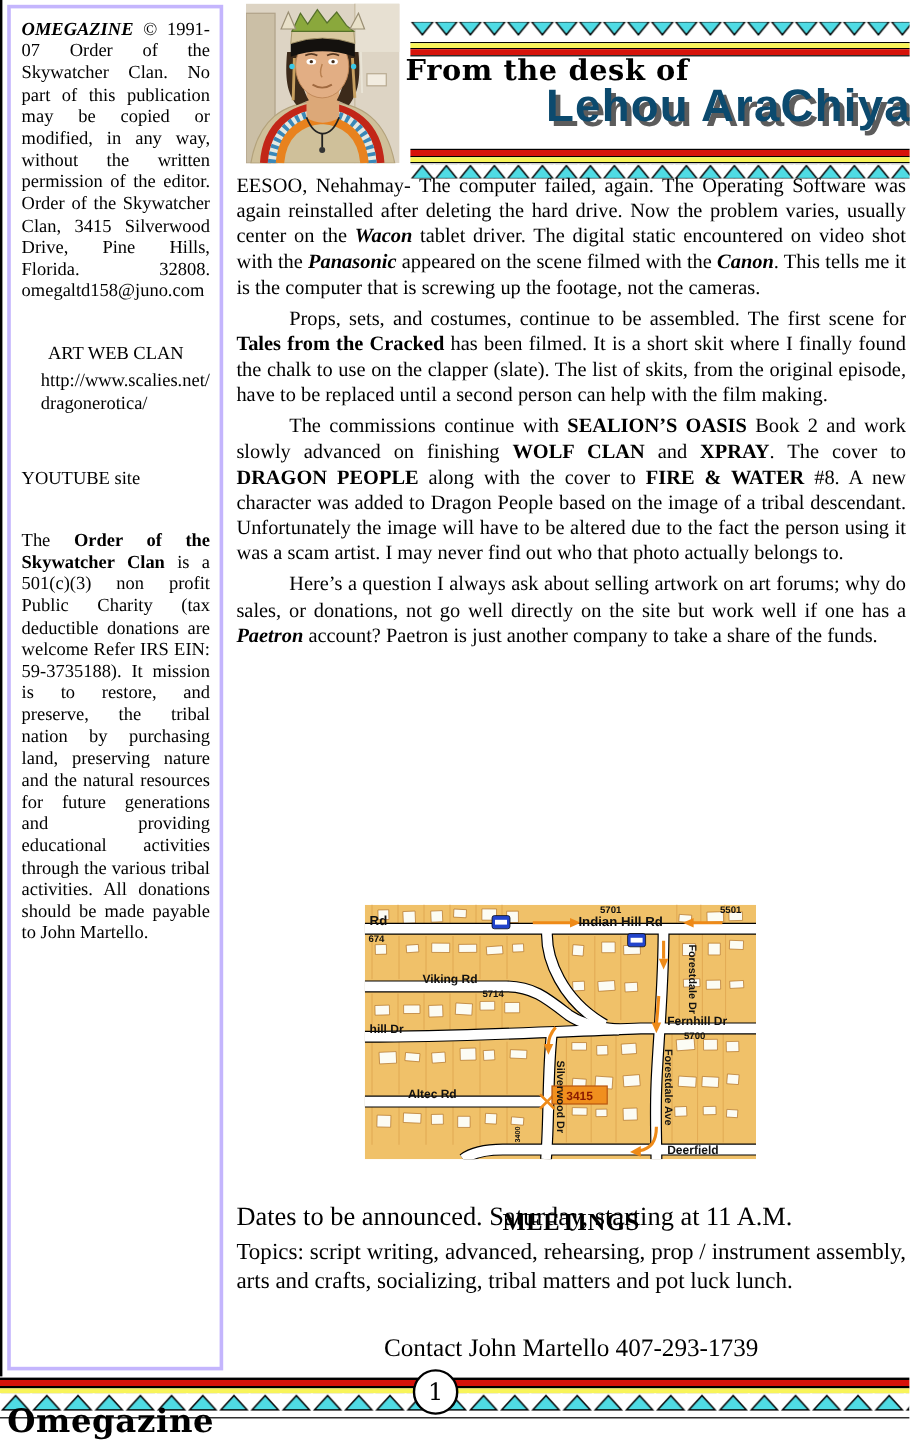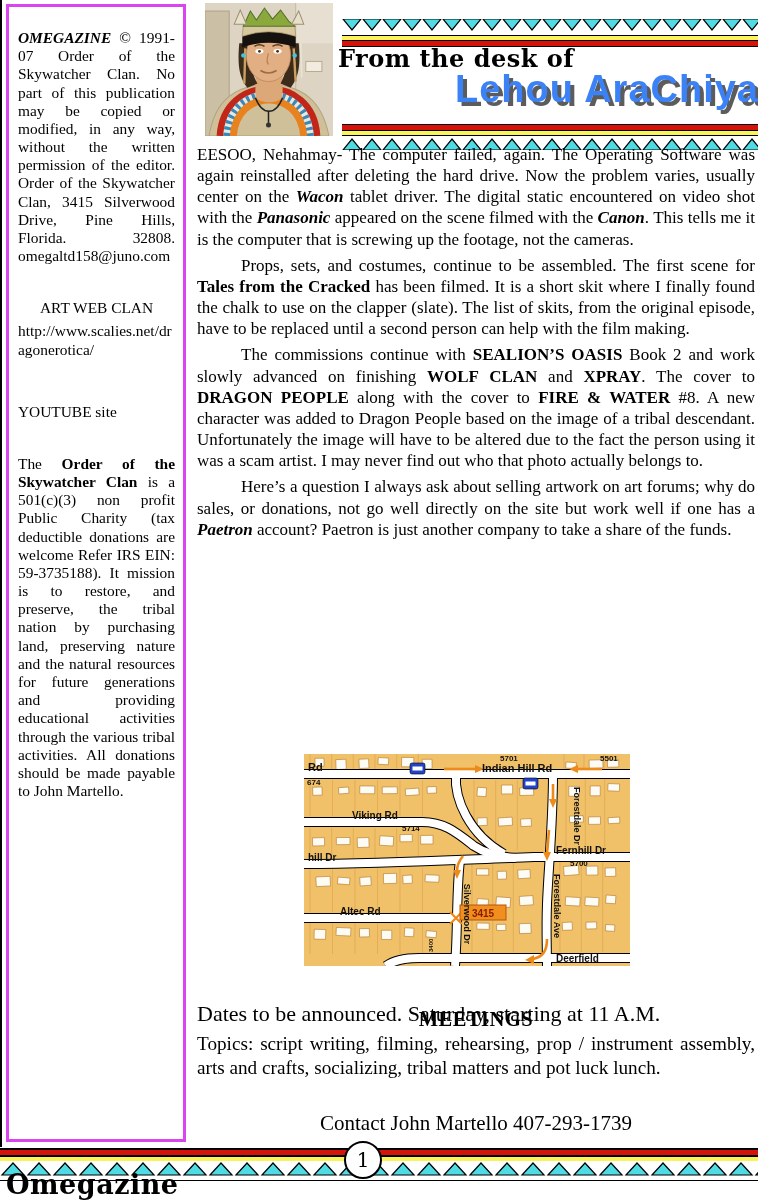--- a/index.html
+++ b/index.html
@@ -3,47 +3,47 @@
 <meta charset="utf-8">
 <style>
   html,body{margin:0;padding:0;}
   body{width:758px;height:1201px;position:relative;background:#fff;color:#000;
        font-family:"Liberation Serif",serif;overflow:hidden;}
   .b{font-weight:bold}.bi{font-weight:bold;font-style:italic}
 
   .page-edge{position:absolute;left:0;top:0;width:2px;height:1147px;background:#000;}
 
   
-  .sidebar{position:absolute;left:6px;top:4px;width:180px;height:1138px;border:3px solid #d946ef;
-           box-sizing:border-box;padding:20px 8px 4px 9px;font-size:15.4px;line-height:1.18;
+  .sidebar{position:absolute;left:6px;top:4px;width:180px;height:1138px;border:3px solid #c4b5fd;
+           box-sizing:border-box;padding:7px 8px 4px 9px;font-size:15.4px;line-height:1.18;
            overflow:hidden;}
   .just{text-align:justify;}
   .sb-copy{margin-top:2px;}
   .sb-h-art{margin-top:34px;text-align:center;}
-  .sb-url-art{margin-top:5px;word-break:break-all;}
+  .sb-url-art{margin-top:5px;word-break:break-all;margin-left:16px;}
   .sb-h-yt{margin-top:44px;}
   .sb-url-yt{margin-top:7px;word-break:break-all;}
   .sb-charity{margin-top:34px;}
   .sb-url-clan{margin-top:32px;word-break:break-all;}
   .sb-div{margin-top:26px;text-indent:20px;}
 
   
   .photo{position:absolute;left:205px;top:3px;width:128px;height:133px;}
   .banner{position:absolute;left:342px;top:1px;width:420px;height:134px;margin-top:16px;}
   .band{position:absolute;left:0;width:420px;}
   .band-top{top:0;}
   .band-bottom{top:107px;}
   .ln{width:100%;}
   .ln-k{height:1px;background:#000;}
   .ln-y{height:4px;background:#f8f45a;}
   .ln-r{height:5px;background:#d6130a;}
   .from-desk{position:absolute;left:-4px;top:27px;font-family:"DejaVu Serif",serif;
              font-weight:bold;font-size:24px;letter-spacing:.5px;white-space:nowrap;}
   .author{position:absolute;right:3px;top:51px;font-family:"Liberation Sans",sans-serif;
-          font-weight:bold;font-size:38px;letter-spacing:1px;color:#3b82f6;
+          font-weight:bold;font-size:38px;letter-spacing:1px;color:#0c4a6e;
           text-shadow:4px 4px 0 #5c5c5c;white-space:nowrap;}
 
   
   .article{position:absolute;left:197px;top:144px;width:558px;font-size:17px;
            line-height:1.245;text-align:justify;}
   .article p{margin:0 0 5px;}
   .ind{text-indent:44px;}
 
   
   .map{position:absolute;left:304px;top:754px;width:326px;height:212px;}
@@ -342,21 +342,21 @@
       <text x="160" y="160" font-size="9" text-anchor="middle" transform="rotate(90 160 160)">Silverwood Dr</text>
       <text x="270" y="62" font-size="9" text-anchor="middle" transform="rotate(90 270 62)">Forestdale Dr</text>
       <text x="250" y="152" font-size="9" text-anchor="middle" transform="rotate(90 250 152)">Forestdale Ave</text>
       <text x="252" y="208" font-size="10">Deerfield</text>
     </g>
   </svg>
 </div>
 
 <div class="meetings-h">MEETINGS</div>
 <div class="dates">Dates to be announced. Saturday,  starting at 11 A.M.</div>
-<div class="topics">Topics: script writing, filming, rehearsing, prop / instrument assembly, arts and crafts, socializing, tribal matters and pot luck lunch.</div>
+<div class="topics">Topics: script writing, advanced, rehearsing, prop / instrument assembly, arts and crafts, socializing, tribal matters and pot luck lunch.</div>
 <div class="contact">Contact John Martello 407-293-1739</div>
 
 <div class="footer-band">
   <div class="ln ln-k" style="height:2px"></div><div class="ln ln-r"></div>
   <div class="ln ln-k" style="height:2px"></div><div class="ln ln-y"></div>
   <svg class="ln" width="758" height="15">
     <defs>
         <pattern id="tf" width="26" height="15" patternUnits="userSpaceOnUse">
       <polygon points="2,14 24,14 13,2" fill="#4fdbe4" stroke="#000" stroke-width="1.2"></polygon>
     </pattern>

